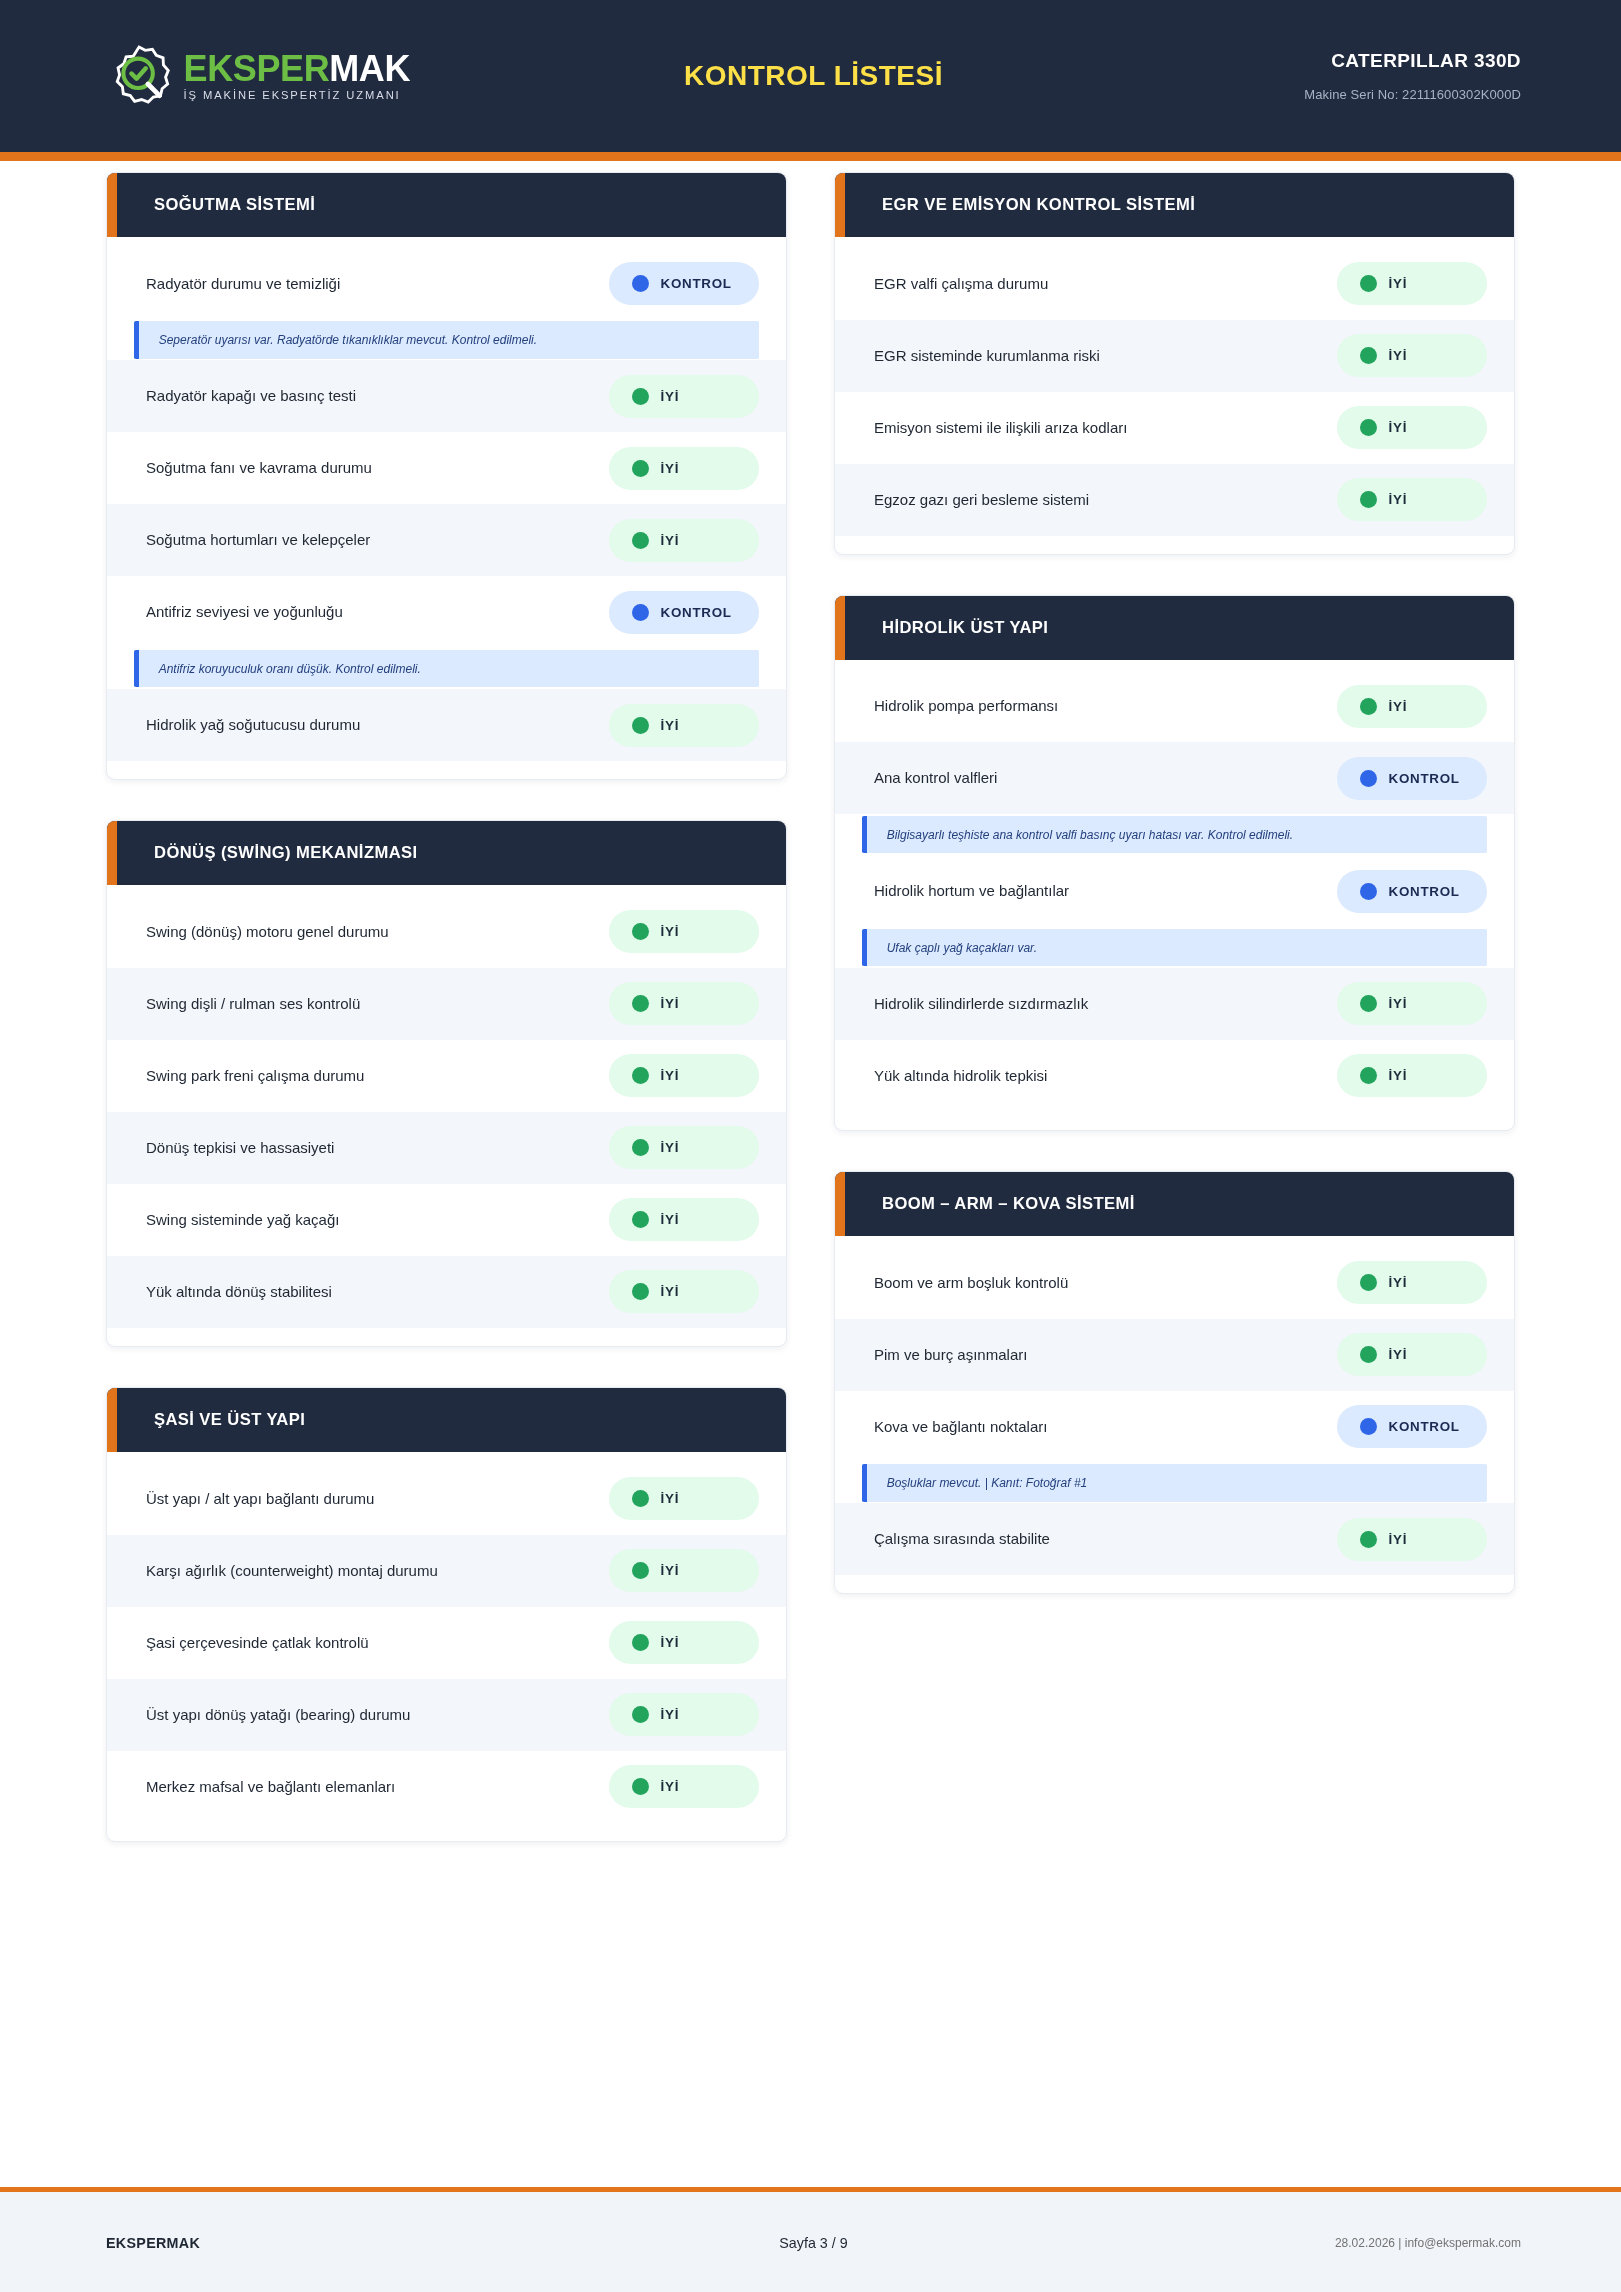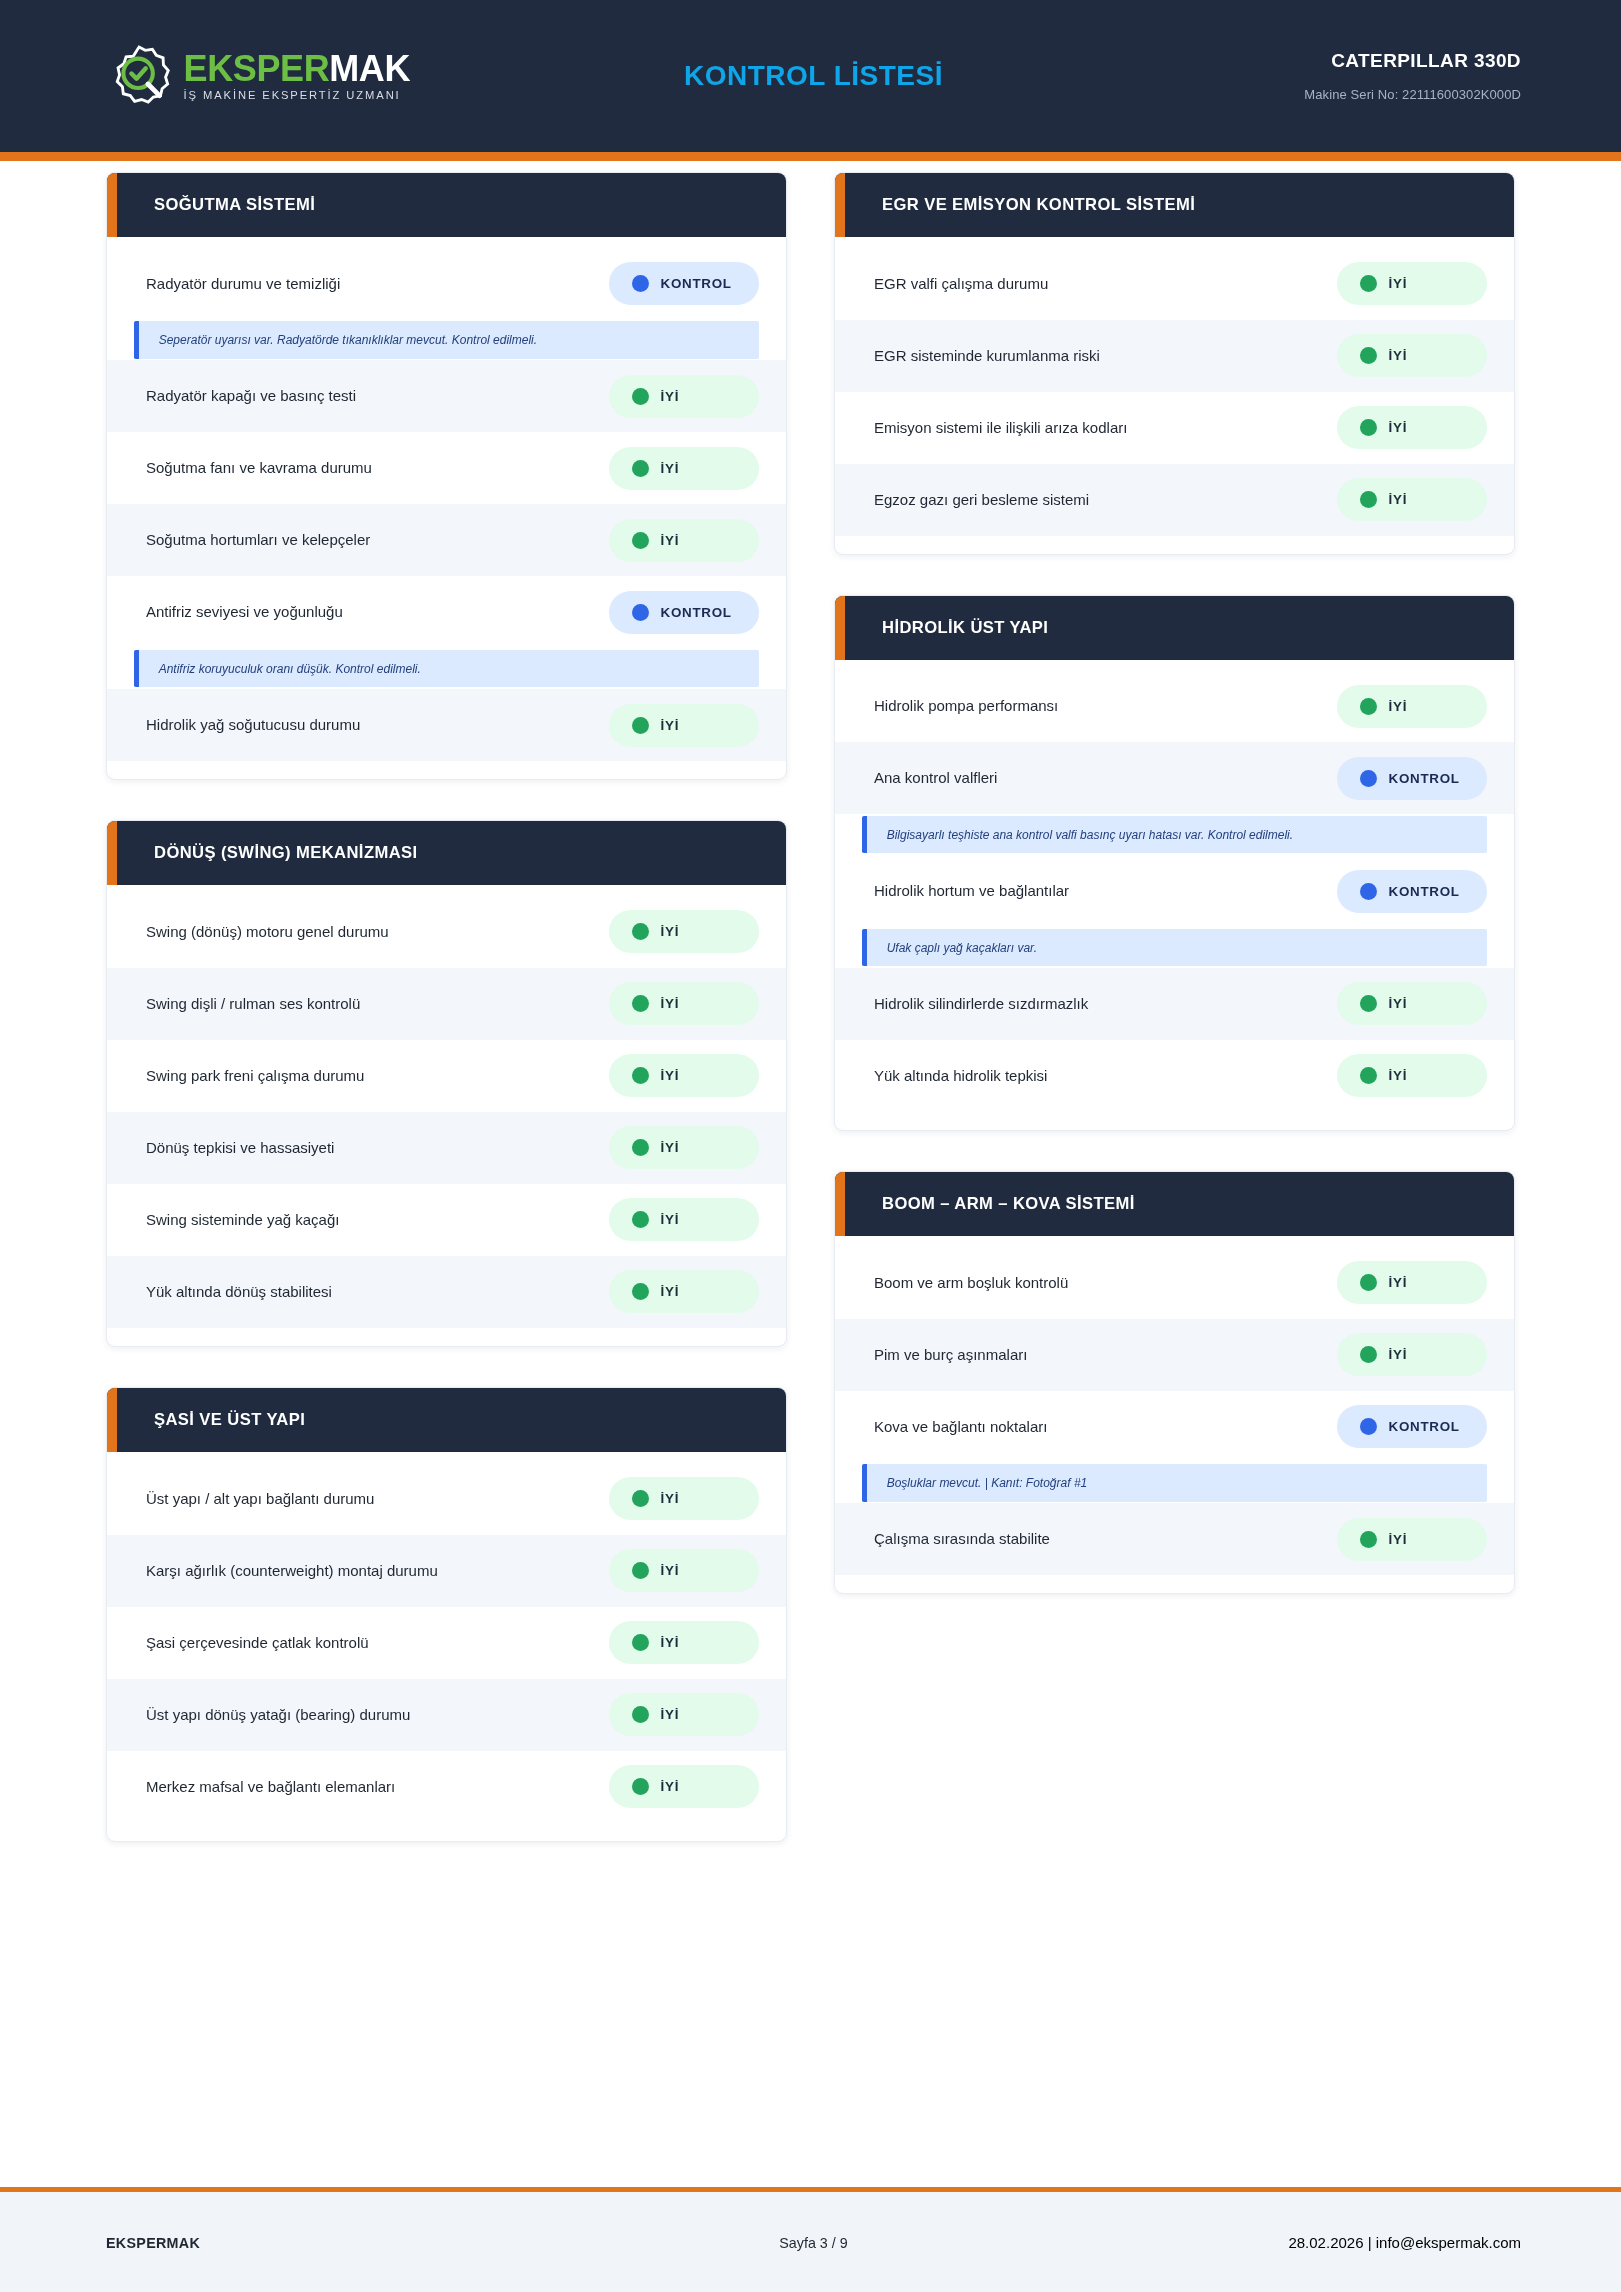--- a/index.html
+++ b/index.html
@@ -59,21 +59,21 @@
   .brand-tag {
     font-size: 11.2px;
     letter-spacing: 1.9px;
     color: #d9dee8;
     white-space: nowrap;
   }
 
   .header-title {
     flex: 1 1 auto;
     text-align: center;
-    color: #0ea5e9;
+    color: #fde047;
     font-size: 28px;
     font-weight: 700;
     letter-spacing: 0.5px;
   }
 
   .header-right {
     width: 466px;
     flex: 0 0 auto;
     text-align: right;
   }
@@ -186,21 +186,21 @@
     flex: 0 0 auto;
     background: #f1f4f9;
     border-top: 5.4px solid #e2751c;
     height: 106px;
     display: flex;
     align-items: center;
     padding: 0 100px 0 106px;
   }
   .footer-left  { flex: 1 1 0; font-size: 14.3px; font-weight: 700; color: #1f2733; letter-spacing: 0.3px; }
   .footer-mid   { flex: 1 1 0; text-align: center; font-size: 14.3px; font-weight: 400; color: #1f2733; }
-  .footer-right { flex: 1 1 0; text-align: right; font-size: 15px; color: #000000; }
+  .footer-right { flex: 1 1 0; text-align: right; font-size: 12px; color: #737373; }
 </style>
 </head>
 <body>
 
 <div class="page">
 
   <div class="header">
 
     <div class="brand">
       <span class="brand-mark">

